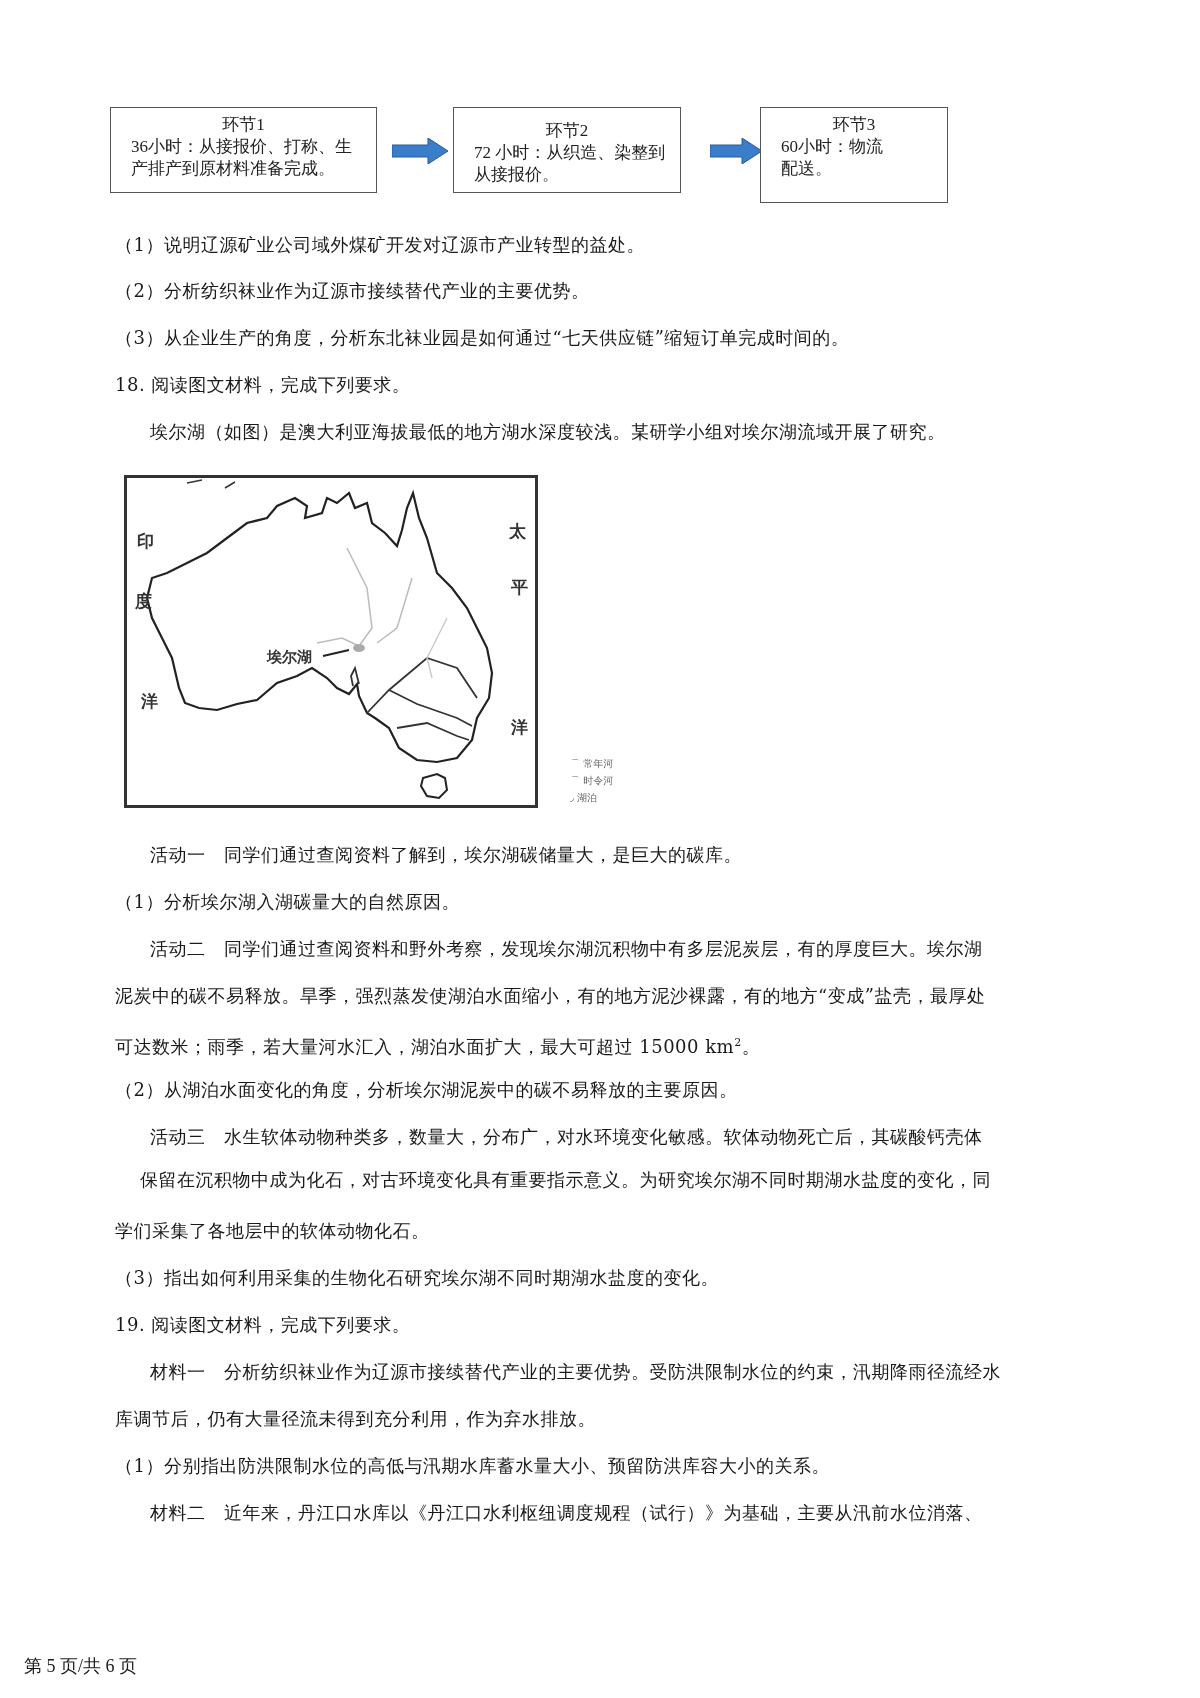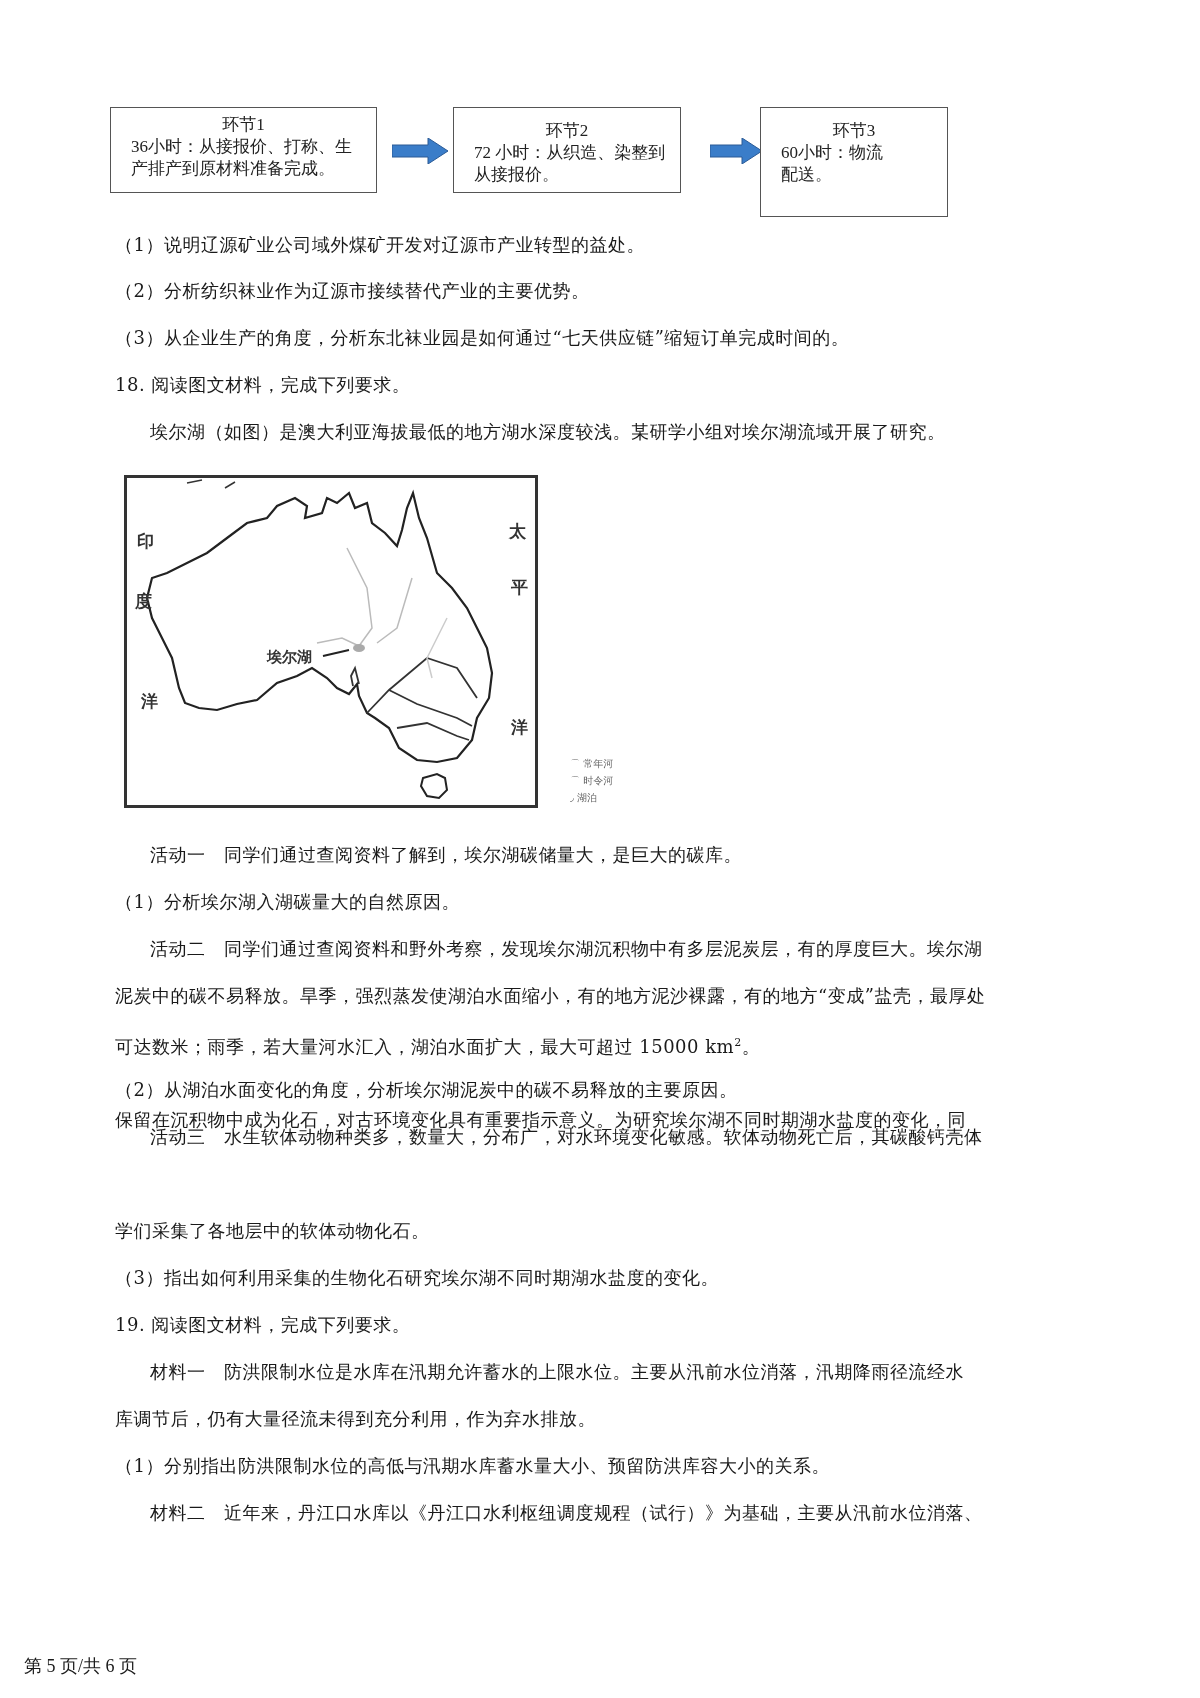--- a/index.html
+++ b/index.html
@@ -30,21 +30,21 @@
   <polygon points="0,7 36,7 36,0 56,13 36,26 36,19 0,19" fill="#3a7dc9" stroke="#2a5a95" stroke-width="1"></polygon>
 </svg>
 <div class="flowbox" style="left:453px; top:107px; width:228px; height:86px; padding-top:12px;">
   <span class="title">环节2</span>
   <span class="body">72 小时：从织造、染整到</span>
   <span class="body">从接报价。</span>
 </div>
 <svg class="arrow" style="left:710px; top:138px;" width="52" height="26" viewBox="0 0 52 26">
   <polygon points="0,7 32,7 32,0 52,13 32,26 32,19 0,19" fill="#3a7dc9" stroke="#2a5a95" stroke-width="1"></polygon>
 </svg>
-<div class="flowbox" style="left:760px; top:107px; width:188px; height:110px; padding-top:12px;">
+<div class="flowbox" style="left:760px; top:107px; width:188px; height:96px; padding-top:6px;">
   <span class="title">环节3</span>
   <span class="body">60小时：物流</span>
   <span class="body">配送。</span>
 </div>
 
 <div class="line" style="top:233px;">（1）说明辽源矿业公司域外煤矿开发对辽源市产业转型的益处。</div>
 <div class="line" style="top:279px;">（2）分析纺织袜业作为辽源市接续替代产业的主要优势。</div>
 <div class="line" style="top:326px;">（3）从企业生产的角度，分析东北袜业园是如何通过“七天供应链”缩短订单完成时间的。</div>
 
 <div class="line" style="top:373px;">18. 阅读图文材料，完成下列要求。</div>
@@ -91,23 +91,23 @@
 
 <div class="line indent" style="top:843px;">活动一　同学们通过查阅资料了解到，埃尔湖碳储量大，是巨大的碳库。</div>
 <div class="line" style="top:890px;">（1）分析埃尔湖入湖碳量大的自然原因。</div>
 
 <div class="line indent" style="top:937px;">活动二　同学们通过查阅资料和野外考察，发现埃尔湖沉积物中有多层泥炭层，有的厚度巨大。埃尔湖</div>
 <div class="line" style="top:984px;">泥炭中的碳不易释放。旱季，强烈蒸发使湖泊水面缩小，有的地方泥沙裸露，有的地方“变成”盐壳，最厚处</div>
 <div class="line" style="top:1031px;"><span>可达数米；雨季，若大量河水汇入，湖泊水面扩大，最大可超过 15000 km</span><sup>2</sup><span>。</span></div>
 <div class="line" style="top:1078px;">（2）从湖泊水面变化的角度，分析埃尔湖泥炭中的碳不易释放的主要原因。</div>
 
 <div class="line indent" style="top:1125px;">活动三　水生软体动物种类多，数量大，分布广，对水环境变化敏感。软体动物死亡后，其碳酸钙壳体</div>
-<div class="line" style="top:1108px;">保留在沉积物中成为化石，对古环境变化具有重要指示意义。为研究埃尔湖不同时期湖水盐度的变化，同</div>
+<div class="line" style="top:1168px;margin-left:25px;">保留在沉积物中成为化石，对古环境变化具有重要指示意义。为研究埃尔湖不同时期湖水盐度的变化，同</div>
 <div class="line" style="top:1219px;">学们采集了各地层中的软体动物化石。</div>
 <div class="line" style="top:1266px;">（3）指出如何利用采集的生物化石研究埃尔湖不同时期湖水盐度的变化。</div>
 
 <div class="line" style="top:1313px;">19. 阅读图文材料，完成下列要求。</div>
-<div class="line indent" style="top:1360px;">材料一　防洪限制水位是水库在汛期允许蓄水的上限水位。主要从汛前水位消落，汛期降雨径流经水</div>
+<div class="line indent" style="top:1360px;">材料一　分析纺织袜业作为辽源市接续替代产业的主要优势。受防洪限制水位的约束，汛期降雨径流经水</div>
 <div class="line" style="top:1407px;">库调节后，仍有大量径流未得到充分利用，作为弃水排放。</div>
 <div class="line" style="top:1454px;">（1）分别指出防洪限制水位的高低与汛期水库蓄水量大小、预留防洪库容大小的关系。</div>
 <div class="line indent" style="top:1501px;">材料二　近年来，丹江口水库以《丹江口水利枢纽调度规程（试行）》为基础，主要从汛前水位消落、</div>
 
 <div class="footer">第 5 页/共 6 页</div>
 
 </body></html>

